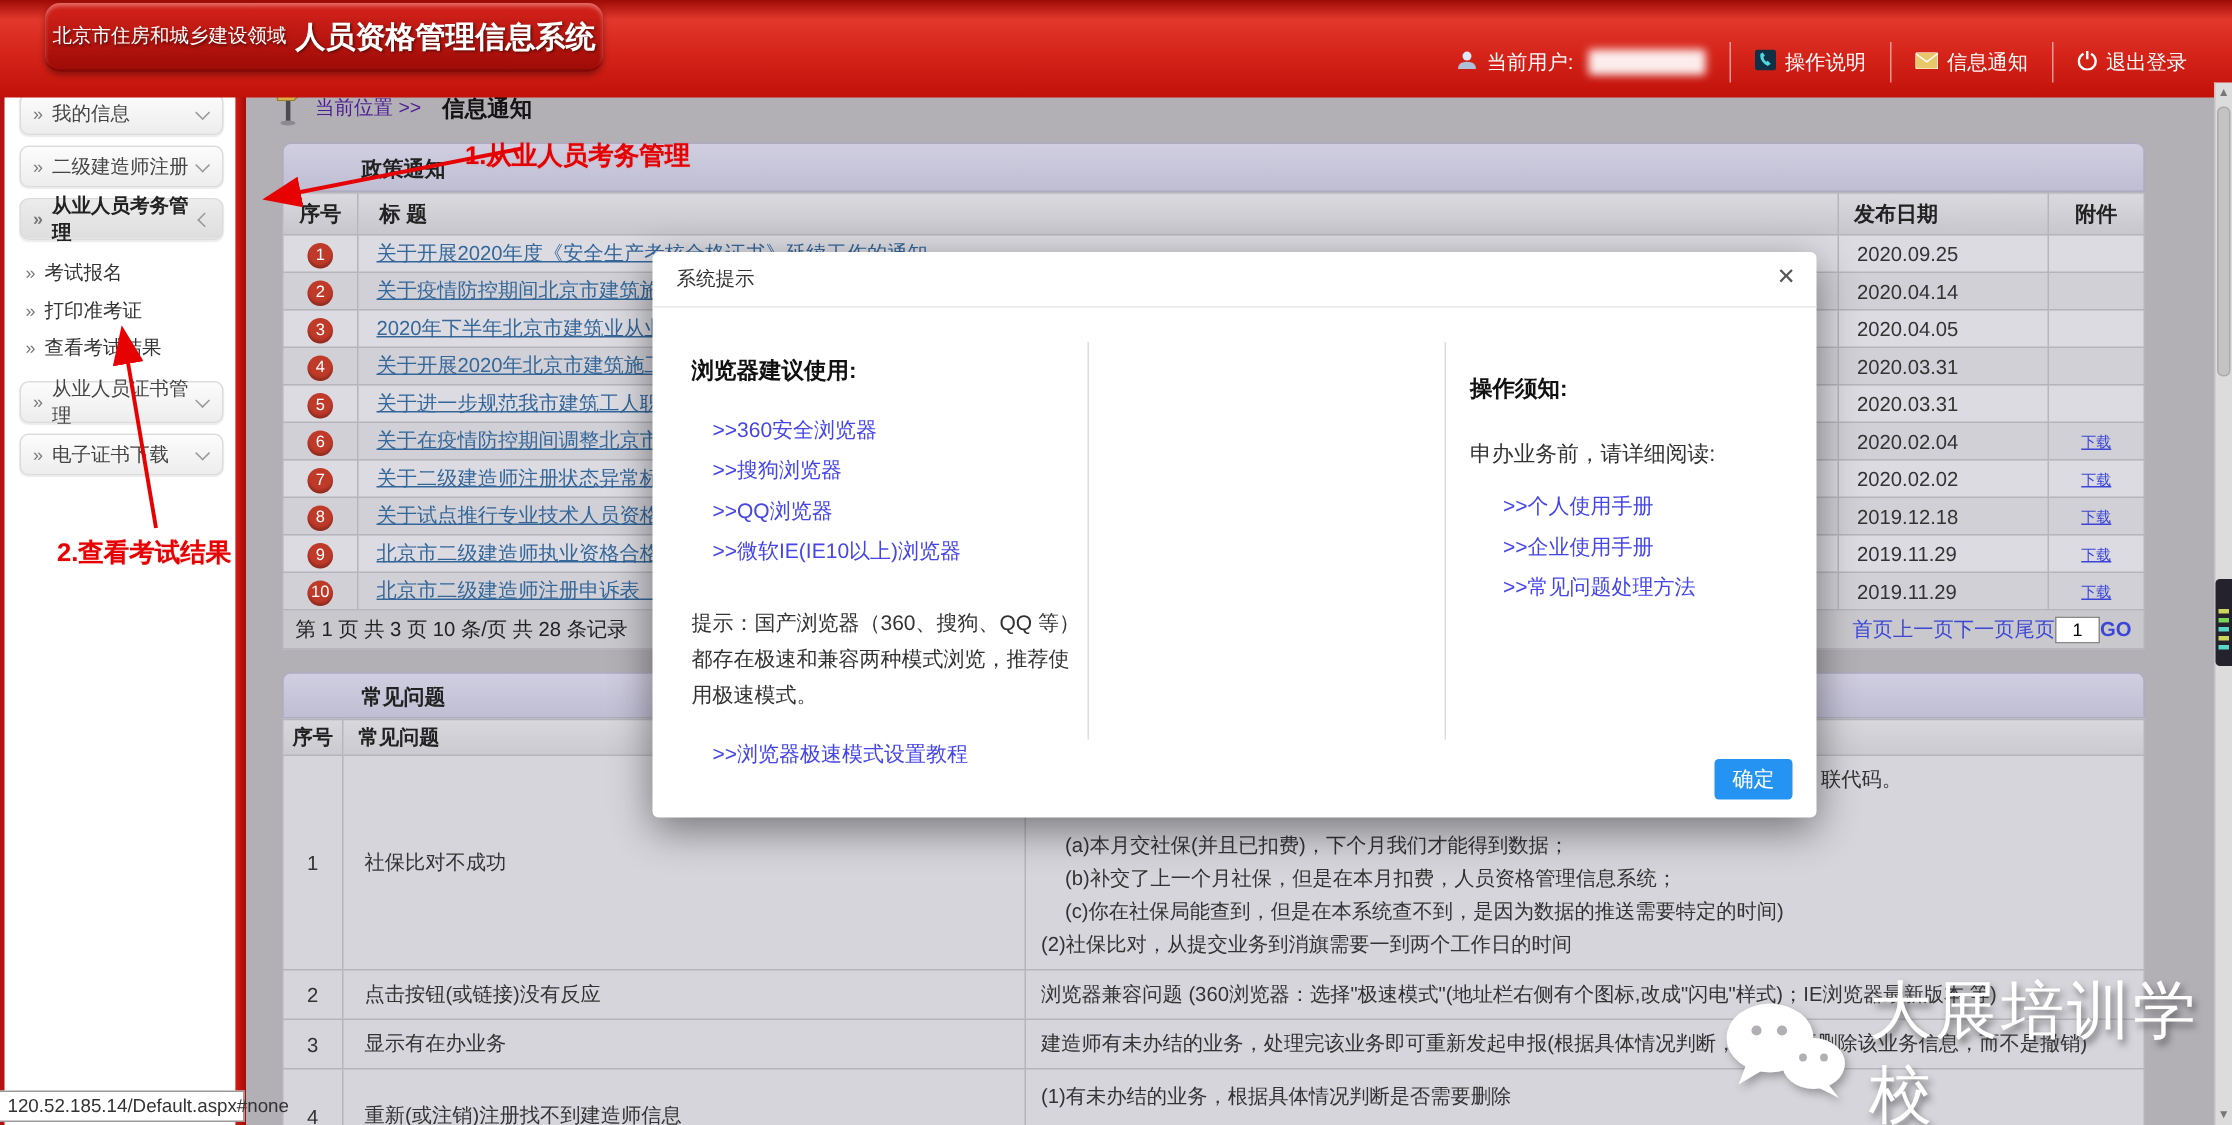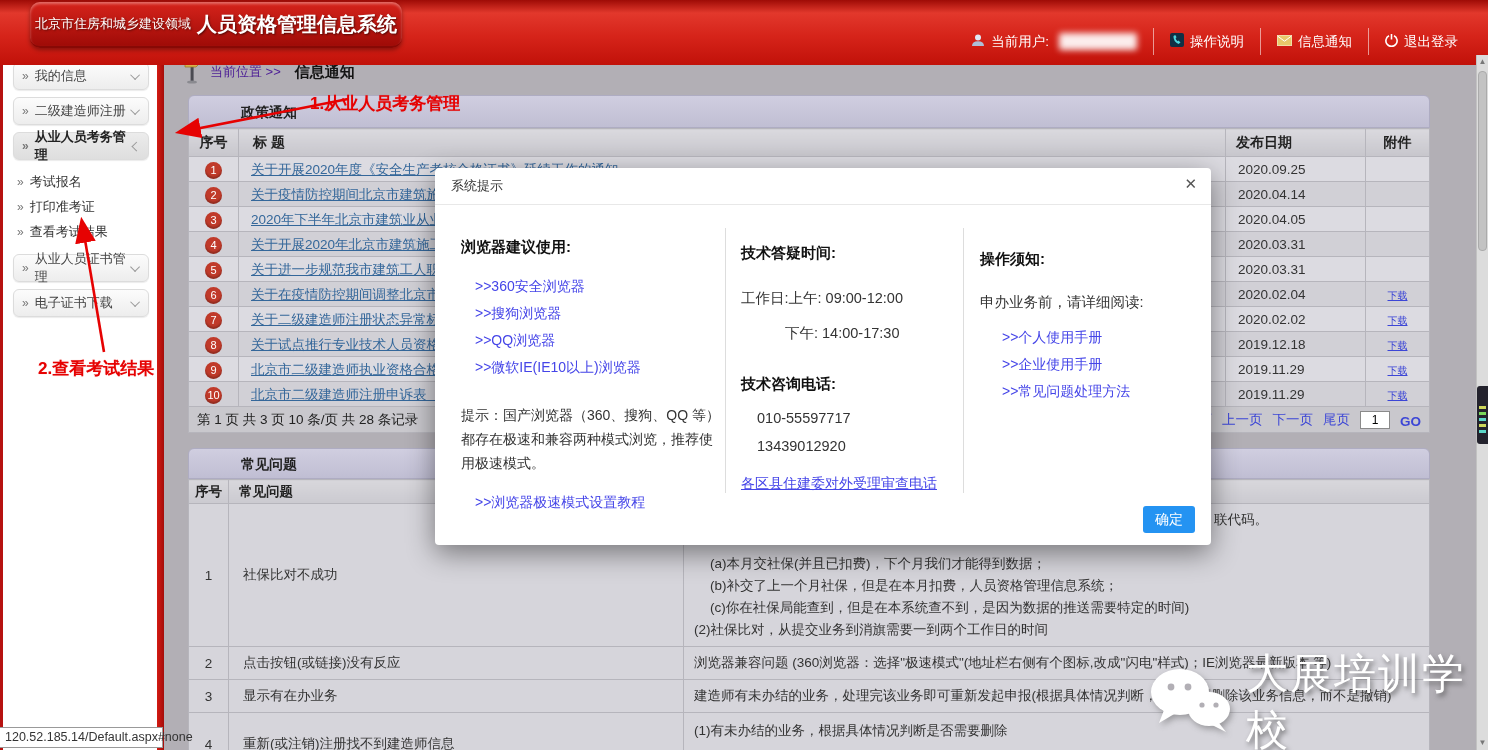--- a/index.html
+++ b/index.html
@@ -56,21 +56,21 @@
   td.c-no { text-align:center; }
   .badge { display:inline-block; width:17px; height:17px; border-radius:50%; background:#c03a2a; color:#fff;
            font-size:11px; line-height:17px; text-align:center; box-shadow:inset 0 -2px 2px rgba(0,0,0,.25); }
   td.c-title { padding-left:12px; }
   a.title-link { color:#34679a; text-decoration:underline; font-size:13.5px; cursor:pointer; }
   td.c-date { padding-left:12px; font-size:13.5px; color:#333; }
   td.c-att { text-align:center; }
   a.dl-link { color:#3c46d6; text-decoration:underline; font-size:10px; cursor:pointer; }
   .p-footer { height:26px; background:#c9c8cd; border:1px solid #b6b5bc; border-top:none; display:flex; align-items:center;
               font-size:13.5px; color:#222; padding:0 8px; }
-  .pager { margin-left:auto; display:flex; align-items:flex-end; gap:10px; color:#3c46d6; font-size:13.5px; }
+  .pager { margin-left:auto; display:flex; align-items:center; color:#3c46d6; font-size:13.5px; }
   .pager span { cursor:pointer; }
   .pager input { width:30px; height:18px; border:1px solid #8a8a8a; font-size:12px; text-align:center; background:#fff; }
   .pager .go { font-weight:bold; }
 
   .f-head th { height:24px; background:linear-gradient(#d8d7dc,#cbcad0); font-size:13.5px; color:#222; text-align:left; padding-left:10px; }
   .f-head th.center { text-align:center; padding-left:0; }
   tr.f-row { background:#d6d5db; }
   td.f-no { text-align:center; font-size:13.5px; color:#333; }
   td.f-q { padding-left:14px; font-size:13.5px; color:#333; }
   td.f-a { padding:5px 10px; vertical-align:middle; white-space:normal; }
@@ -380,29 +380,20 @@
     <div id="browser-links" style="margin-top:16px;">
         <div class="m-link">&gt;&gt;360安全浏览器</div>
         <div class="m-link">&gt;&gt;搜狗浏览器</div>
         <div class="m-link">&gt;&gt;QQ浏览器</div>
         <div class="m-link">&gt;&gt;微软IE(IE10以上)浏览器</div>
       </div>
     <div class="m-note">提示：国产浏览器（360、搜狗、QQ 等） 都存在极速和兼容两种模式浏览，推荐使用极速模式。</div>
     <div class="m-link" style="margin-top:14px;">&gt;&gt;浏览器极速模式设置教程</div>
   </div>
 
-  <div class="m-col" style="left:306px; top:76px; width:214px;">
-    <div class="m-h">技术答疑时间:</div>
-    <div class="m-line" style="margin-top:26px;">工作日:上午:  09:00-12:00</div>
-    <div class="m-line" style="margin-top:16px; padding-left:44px;">下午:  14:00-17:30</div>
-    <div class="m-h" style="margin-top:32px;">技术咨询电话:</div>
-    <div class="m-line" style="margin-top:16px; padding-left:16px;">010-55597717</div>
-    <div class="m-line" style="margin-top:12px; padding-left:16px;">13439012920</div>
-    <div class="m-link u" style="margin-top:16px; padding-left:0;">各区县住建委对外受理审查电话</div>
-  </div>
 
   <div class="m-col" style="left:545px; top:82px; width:218px;">
     <div class="m-h">操作须知:</div>
     <div class="m-line" style="margin-top:24px;">申办业务前，请详细阅读:</div>
     <div id="notice-links" style="margin-top:12px; padding-left:22px;">
         <div class="m-link" style="padding-left:0;">&gt;&gt;个人使用手册</div>
         <div class="m-link" style="padding-left:0;">&gt;&gt;企业使用手册</div>
         <div class="m-link" style="padding-left:0;">&gt;&gt;常见问题处理方法</div>
       </div>
   </div>

